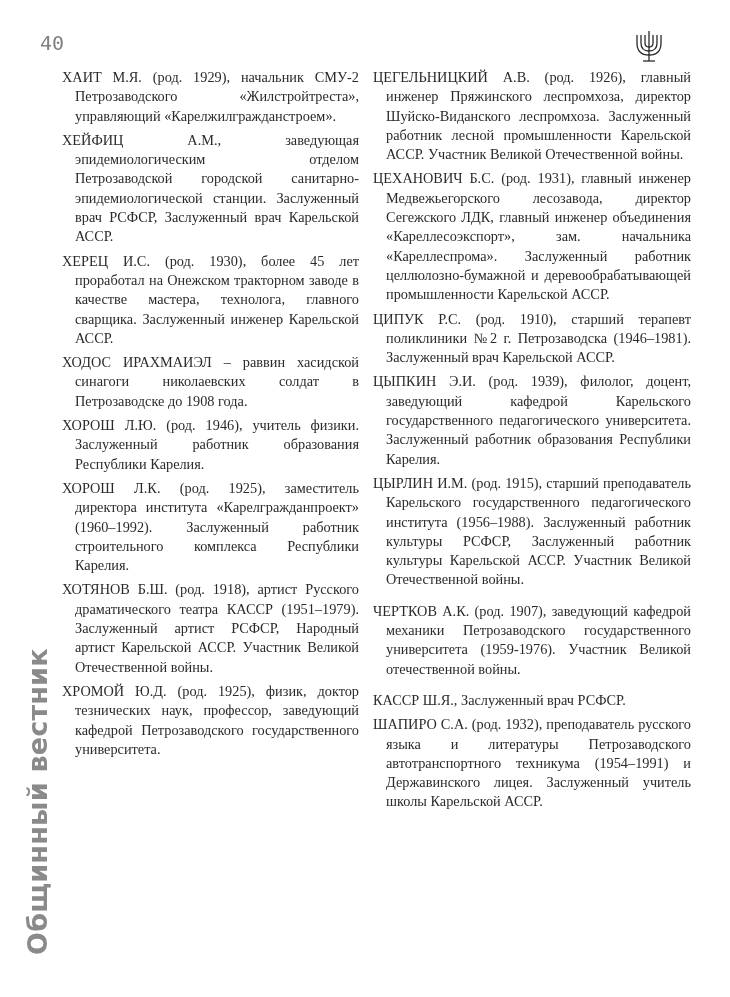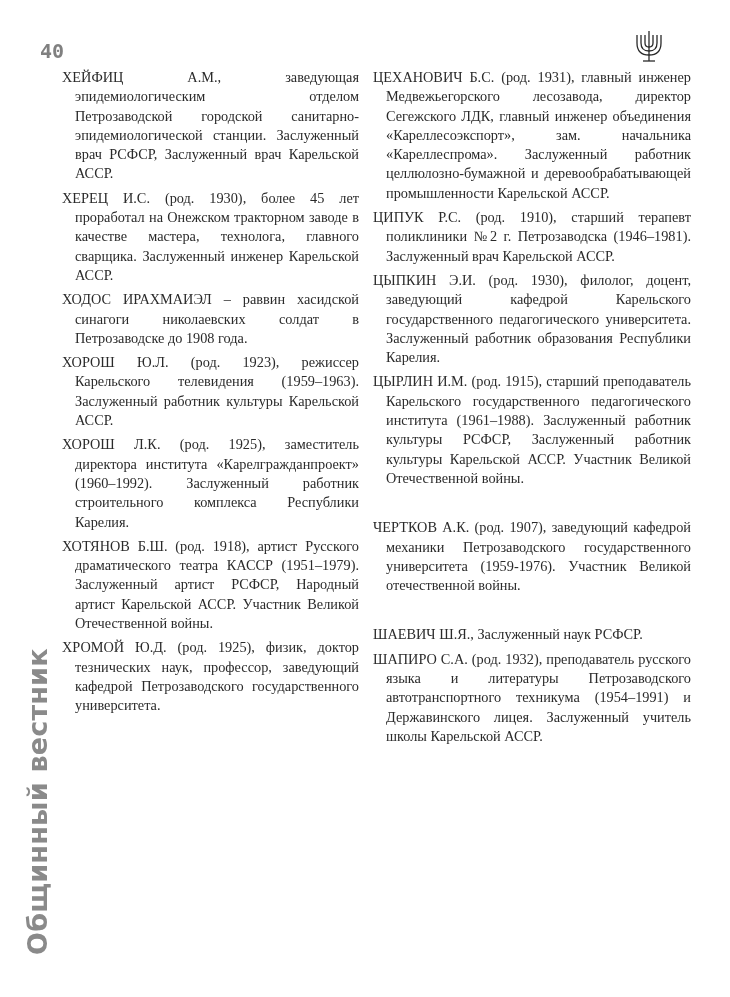--- a/index.html
+++ b/index.html
@@ -1,67 +1,69 @@
 <!DOCTYPE html>
 <html><head>
 <meta charset="utf-8">
 <style>
   html, body { margin: 0; padding: 0; background: #ffffff; }
   body { width: 730px; height: 997px; position: relative; overflow: hidden; }
   .page-number {
-    position: absolute; left: 40px; top: 39px;
-    font-family: "DejaVu Sans Mono", monospace; font-weight: bold;
+    position: absolute; left: 40px; top: 31px;
+    font-family: "DejaVu Sans Mono", monospace; font-weight: normal;
     font-size: 20px; color: #808080; letter-spacing: 0px;
   }
   .menorah { position: absolute; left: 633px; top: 29px; width: 32px; height: 34px; }
   .sidebar-title {
     position: absolute; left: 22px; top: 955px;
     transform-origin: 0 0; transform: rotate(-90deg);
     font-family: "DejaVu Sans", sans-serif; font-weight: bold;
     font-size: 27px; color: #8a8a8a; white-space: nowrap; letter-spacing: 0.2px;
   }
   .col {
     position: absolute; top: 68px;
     font-family: "Liberation Serif", serif; font-size: 14.3px; line-height: 19.3px;
     color: #2a2a2a; text-align: justify; hyphens: manual;
   }
   .col-left { left: 62px; width: 297px; }
   .col-right { left: 373px; width: 318px; }
   .entry { margin: 0 0 5px 0; padding-left: 13px; text-indent: -13px; }
-  .entry.gap-before { margin-top: 30px; }
+  .entry.gap-before { margin-top: 12px; }
 </style>
 </head>
 <body>
 
 <div class="page-number">40</div>
 
 <svg class="menorah" viewBox="0 0 32 34" fill="none" stroke="#2a2a2a" stroke-width="1.3">
   <line x1="16" y1="2" x2="16" y2="30"></line>
   <path d="M12 6 V14 Q12 18 16 18 Q20 18 20 14 V6"></path>
   <path d="M8 6 V14 Q8 22 16 22 Q24 22 24 14 V6"></path>
   <path d="M4 6 V14 Q4 26 16 26 Q28 26 28 14 V6"></path>
   <line x1="10" y1="32" x2="22" y2="32"></line>
   <line x1="16" y1="30" x2="16" y2="32"></line>
 </svg>
 
 <div class="sidebar-title">Общинный вестник</div>
 
 <div class="col col-left">
+  <p class="entry">ХАИТ М.Я. (род. 1929), начальник СМУ-2 Петрозаводского «Жилстройтреста», управляющий «Карелжилгражданстроем».</p>
   <p class="entry">ХЕЙФИЦ А.М., заведующая эпидемиологическим отделом Петрозаводской городской санитарно-эпидемиологической станции. Заслуженный врач РСФСР, Заслуженный врач Карельской АССР.</p>
   <p class="entry">ХЕРЕЦ И.С. (род. 1930), более 45 лет проработал на Онежском тракторном заводе в качестве мастера, технолога, главного сварщика. Заслуженный инженер Карельской АССР.</p>
   <p class="entry">ХОДОС ИРАХМАИЭЛ – раввин хасидской синагоги николаевских солдат в Петрозаводске до 1908 года.</p>
-  <p class="entry">ХОРОШ Ю.Л. (род. 1923), режиссер Карельского телевидения (1959–1963). Заслуженный работник культуры Карельской АССР.</p>
+  <p class="entry">ХОРОШ Л.Ю. (род.  1946), учитель физики. Заслуженный работник образования Республики Карелия.</p>
   <p class="entry">ХОРОШ Л.К. (род. 1925), заместитель директора института «Карелгражданпроект» (1960–1992). Заслуженный работник строительного комплекса Республики Карелия.</p>
   <p class="entry">ХОТЯНОВ Б.Ш. (род. 1918), артист Русского драматического театра КАССР (1951–1979). Заслуженный артист РСФСР, Народный артист Карельской АССР. Участник Великой Отечественной войны.</p>
   <p class="entry">ХРОМОЙ Ю.Д. (род. 1925), физик, доктор тезнических наук, профессор, заведующий кафедрой Петрозаводского государственного университета.</p>
 
 </div>
 
 <div class="col col-right">
+  <p class="entry">ЦЕГЕЛЬНИЦКИЙ А.В. (род. 1926), главный инженер Пряжинского леспромхоза, директор Шуйско-Виданского леспромхоза. Заслуженный работник лесной промышленности Карельской АССР. Участник Великой Отечественной войны.</p>
   <p class="entry">ЦЕХАНОВИЧ Б.С. (род. 1931), главный инженер Медвежьегорского лесозавода, директор Сегежского ЛДК, главный инженер объединения «Кареллесоэкспорт», зам. начальника «Кареллеспрома». Заслуженный работник целлюлозно-бумажной и деревообрабатывающей промышленности Карельской АССР.</p>
   <p class="entry">ЦИПУК Р.С. (род. 1910), старший терапевт поликлиники №2 г. Петрозаводска (1946–1981). Заслуженный врач  Карельской АССР.</p>
-  <p class="entry">ЦЫПКИН Э.И. (род. 1930), филолог, доцент, заведующий кафедрой Карельского государственного педагогического университета. Заслуженный работник образования Республики Карелия.</p>
-  <p class="entry">ЦЫРЛИН И.М. (род. 1915), старший преподаватель Карельского государственного педагогического института (1961–1988). Заслуженный работник культуры РСФСР, Заслуженный работник культуры Карельской АССР. Участник Великой Отечественной войны.</p>
+  <p class="entry">ЦЫПКИН Э.И. (род. 1939), филолог, доцент, заведующий кафедрой Карельского государственного педагогического университета. Заслуженный работник образования Республики Карелия.</p>
+  <p class="entry">ЦЫРЛИН И.М. (род. 1915), старший преподаватель Карельского государственного педагогического института (1956–1988). Заслуженный работник культуры РСФСР, Заслуженный работник культуры Карельской АССР. Участник Великой Отечественной войны.</p>
   <p class="entry gap-before">ЧЕРТКОВ А.К. (род. 1907), заведующий кафедрой механики Петрозаводского государственного университета (1959-1976). Участник Великой отечественной войны.</p>
-  <p class="entry gap-before">ШАЕВИЧ Ш.Я., Заслуженный наук РСФСР.</p>
+  <p class="entry gap-before">КАССР Ш.Я., Заслуженный врач РСФСР.</p>
   <p class="entry">ШАПИРО С.А. (род. 1932), преподаватель русского языка и литературы Петрозаводского автотранспортного техникума (1954–1991) и Державинского лицея. Заслуженный учитель школы Карельской АССР.</p>
 
 </div>
 
 </body></html>

